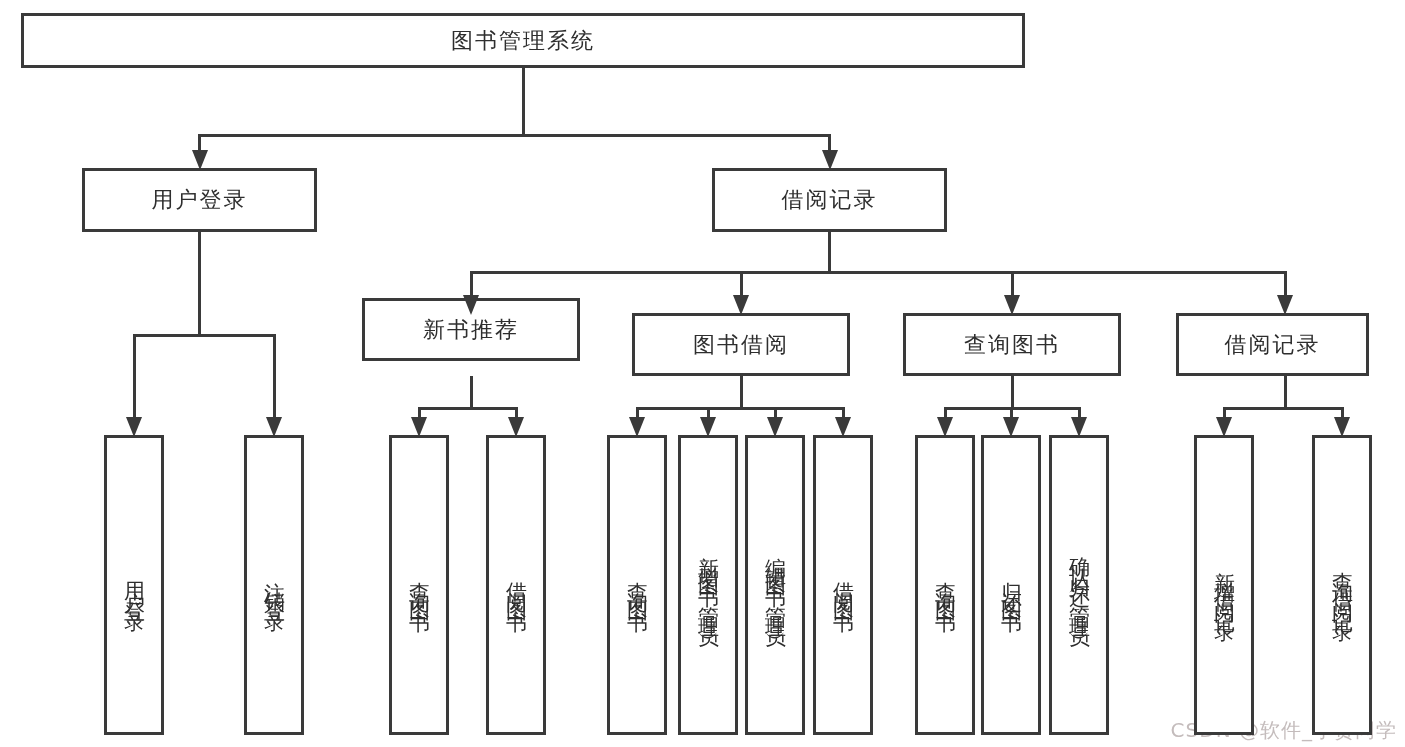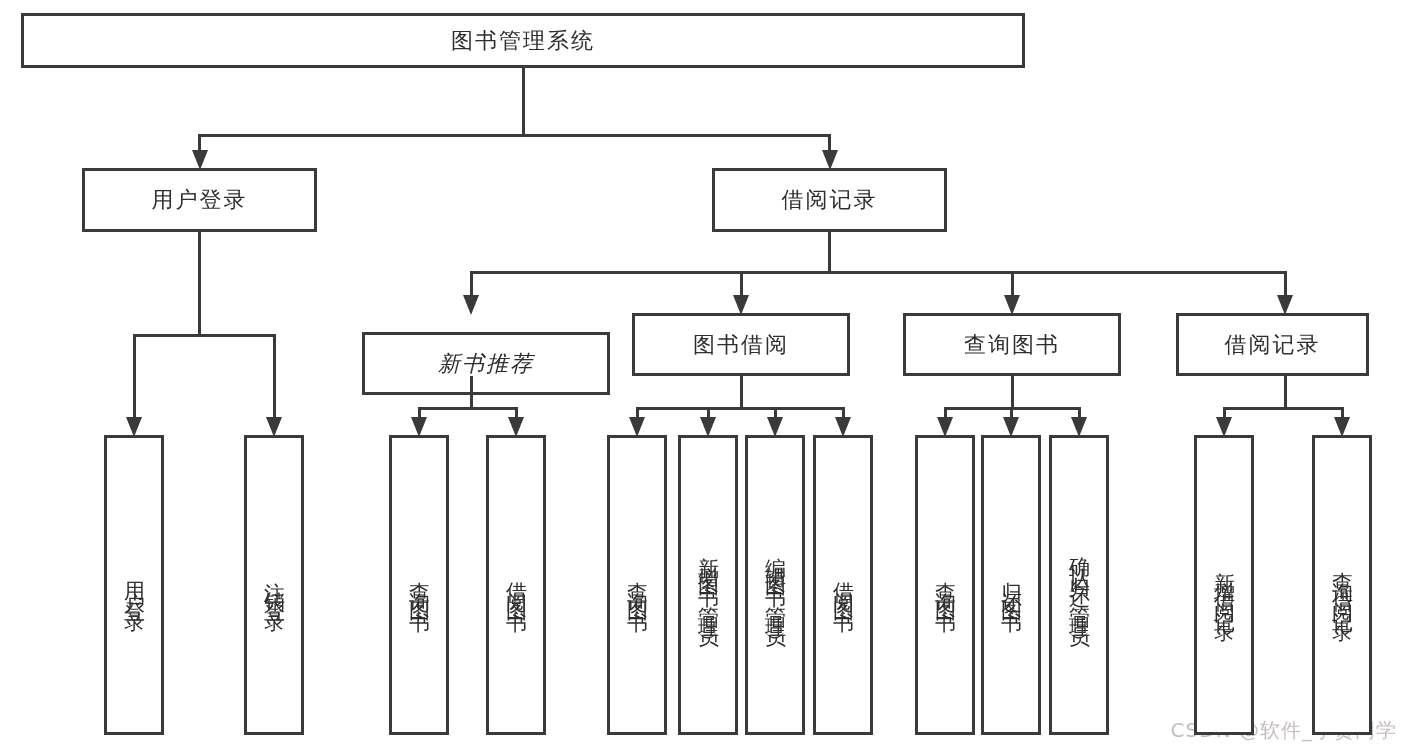--- a/index.html
+++ b/index.html
@@ -73,21 +73,21 @@
   <div class="watermark">CSDN @软件_小贺同学</div>
 <div class="node horizontal" style="left: 21px; top: 13px; width: 1004px; height: 55px;">
       <span class="label">图书管理系统</span>
     </div>
     <div class="node horizontal" style="left: 82px; top: 168px; width: 235px; height: 64px;">
       <span class="label">用户登录</span>
     </div>
     <div class="node horizontal" style="left: 712px; top: 168px; width: 235px; height: 64px;">
       <span class="label">借阅记录</span>
     </div>
-    <div class="node horizontal" style="left: 362px; top: 332px; width: 248px; height: 63px; font-style: italic;">
+    <div class="node horizontal" style="left: 362px; top: 298px; width: 218px; height: 63px;">
       <span class="label">新书推荐</span>
     </div>
     <div class="node horizontal" style="left: 632px; top: 313px; width: 218px; height: 63px;">
       <span class="label">图书借阅</span>
     </div>
     <div class="node horizontal" style="left: 903px; top: 313px; width: 218px; height: 63px;">
       <span class="label">查询图书</span>
     </div>
     <div class="node horizontal" style="left: 1176px; top: 313px; width: 193px; height: 63px;">
       <span class="label">借阅记录</span>

